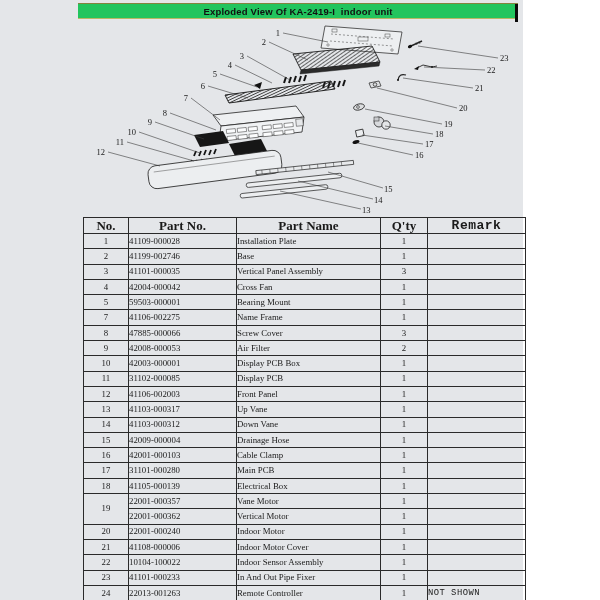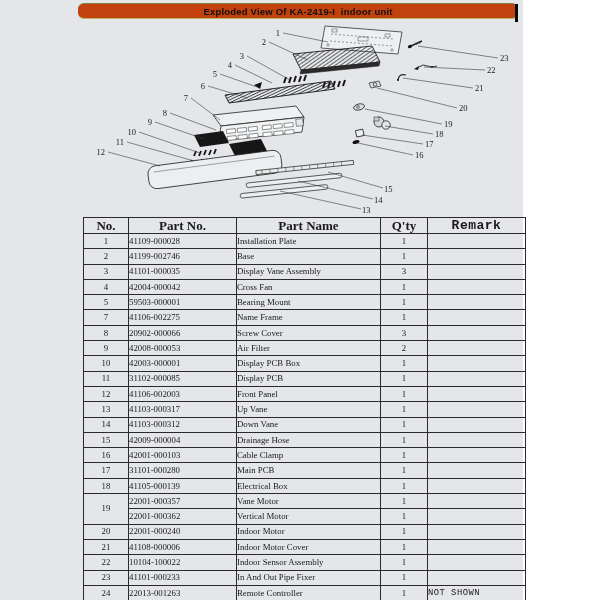--- a/index.html
+++ b/index.html
@@ -58,21 +58,21 @@
     font-family:"Liberation Serif", serif;font-size:8.5px;fill:#1a1a1a;
   }
   svg line.leader{stroke:#3a3a3a;stroke-width:.6;}
 </style>
 </head>
 <body>
 
 <div class="page-bg"></div>
 <div class="right-margin"></div>
 
-<div class="title-bar" id="title-bar" style="background: #c2410c; border-radius: 6px;">
+<div class="title-bar" id="title-bar" style="background: #22c55e;">
   <span class="title-text">Exploded View Of KA-2419-I  indoor unit</span>
 </div>
 <div class="page-tick"></div>
 
 <svg class="diagram" viewBox="0 0 440 196">
   <defs>
     <pattern id="hatch" width="3" height="3" patternTransform="rotate(55)" patternUnits="userSpaceOnUse">
       <line x1="0" y1="0" x2="0" y2="3" stroke="#2c2c2c" stroke-width="1.4"></line>
     </pattern>
     <pattern id="hatch2" width="2.6" height="2.6" patternTransform="rotate(65)" patternUnits="userSpaceOnUse">
@@ -290,21 +290,21 @@
       <tr>
         <td class="c-no">2</td>
         <td class="c-pn">41199-002746</td>
         <td class="c-name">Base</td>
         <td class="c-qty">1</td>
         <td class="c-rem"></td>
       </tr>
       <tr>
         <td class="c-no">3</td>
         <td class="c-pn">41101-000035</td>
-        <td class="c-name">Display Vane Assembly</td>
+        <td class="c-name">Vertical Panel Assembly</td>
         <td class="c-qty">3</td>
         <td class="c-rem"></td>
       </tr>
       <tr>
         <td class="c-no">4</td>
         <td class="c-pn">42004-000042</td>
         <td class="c-name">Cross Fan</td>
         <td class="c-qty">1</td>
         <td class="c-rem"></td>
       </tr>
@@ -317,21 +317,21 @@
       </tr>
       <tr>
         <td class="c-no">7</td>
         <td class="c-pn">41106-002275</td>
         <td class="c-name">Name Frame</td>
         <td class="c-qty">1</td>
         <td class="c-rem"></td>
       </tr>
       <tr>
         <td class="c-no">8</td>
-        <td class="c-pn">20902-000066</td>
+        <td class="c-pn">47885-000066</td>
         <td class="c-name">Screw Cover</td>
         <td class="c-qty">3</td>
         <td class="c-rem"></td>
       </tr>
       <tr>
         <td class="c-no">9</td>
         <td class="c-pn">42008-000053</td>
         <td class="c-name">Air Filter</td>
         <td class="c-qty">2</td>
         <td class="c-rem"></td>

